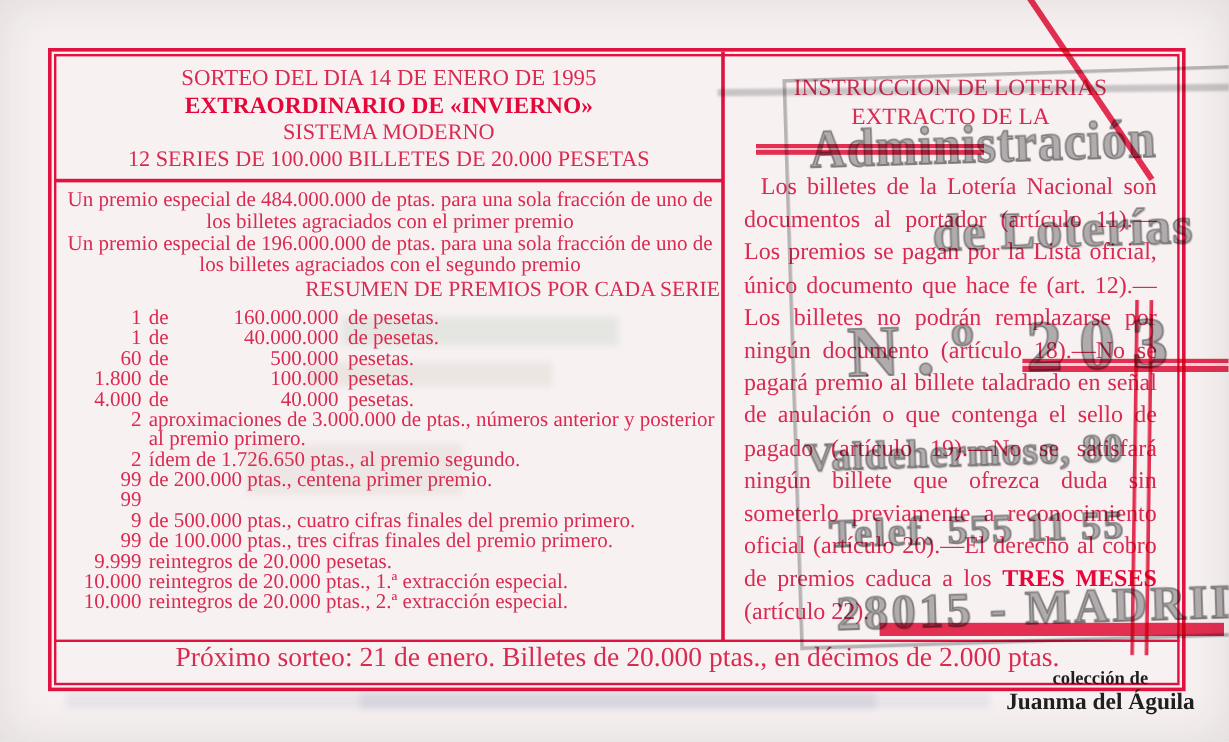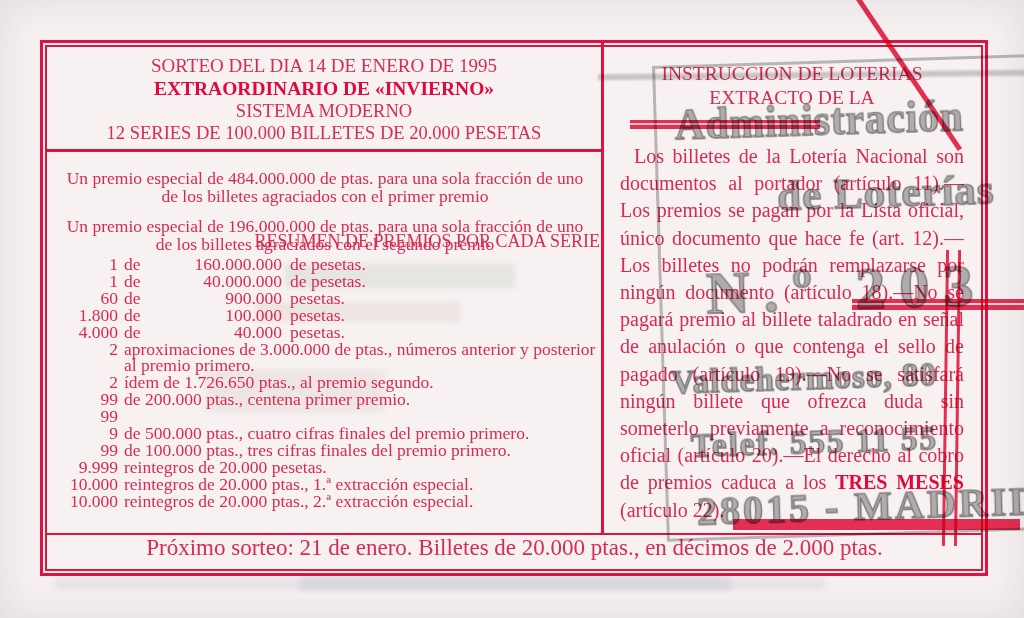--- a/index.html
+++ b/index.html
@@ -22,21 +22,21 @@
   .foot-divider{position:absolute;left:46px;top:533px;width:937px;height:2px;
     background:var(--frame-red,#e0123f);z-index:3;}
   
   .draw-header{position:absolute;left:48px;top:55px;width:552px;text-align:center;z-index:4;}
   .dh1{font-size:19px;line-height:22px;}
   .dh2{font-size:19.5px;line-height:23px;font-weight:bold;color:var(--bold-red,#e5063a);}
   .dh3{font-size:18.5px;line-height:22px;}
   .dh4{font-size:18.5px;line-height:22px;}
   .specials{position:absolute;left:50px;top:157px;width:550px;text-align:center;
     font-size:17.5px;line-height:18px;z-index:4;}
-  .specials p{margin:12px;}
+  .specials p{margin:0;}
   .resumen-title{position:absolute;left:50px;top:231px;width:550px;text-align:right;
     font-size:18px;line-height:20px;z-index:4;}
   .plist{position:absolute;left:46px;top:256px;width:556px;font-size:17.5px;
     line-height:16.9px;z-index:4;}
   .prow{display:flex;align-items:baseline;}
   .pcount{flex:0 0 72px;text-align:right;}
   .pde{flex:0 0 26px;text-align:left;padding-left:6px;}
   .pamount{flex:0 0 132px;text-align:right;}
   .psuffix{padding-left:8px;}
   .pbody{flex:1;padding-left:6px;}
@@ -136,21 +136,21 @@
       </div>
       <div class="prow">
         <span class="pcount">1</span>
         <span class="pde">de</span>
         <span class="pamount">40.000.000</span>
         <span class="psuffix">de pesetas.</span>
       </div>
       <div class="prow">
         <span class="pcount">60</span>
         <span class="pde">de</span>
-        <span class="pamount">900.000</span>
+        <span class="pamount">500.000</span>
         <span class="psuffix">pesetas.</span>
       </div>
       <div class="prow">
         <span class="pcount">1.800</span>
         <span class="pde">de</span>
         <span class="pamount">100.000</span>
         <span class="psuffix">pesetas.</span>
       </div>
       <div class="prow">
         <span class="pcount">4.000</span>
@@ -212,14 +212,18 @@
     <div class="stamp-line st5">Telef. 555 11 55</div>
     <div class="stamp-line st6">28015 - MADRID</div>
   </div>
 
   <div class="pen pen-diagonal"></div>
   <div class="pen pen-underline"></div>
   <div class="pen pen-midstrike"></div>
   <div class="pen pen-vertical"></div>
   <div class="pen pen-bottomband"></div>
 
+  <div class="credit">
+    <div class="credit-l1">colección de</div>
+    <div class="credit-l2">Juanma del Águila</div>
+  </div>
 
 </div>
 
 </body></html>

